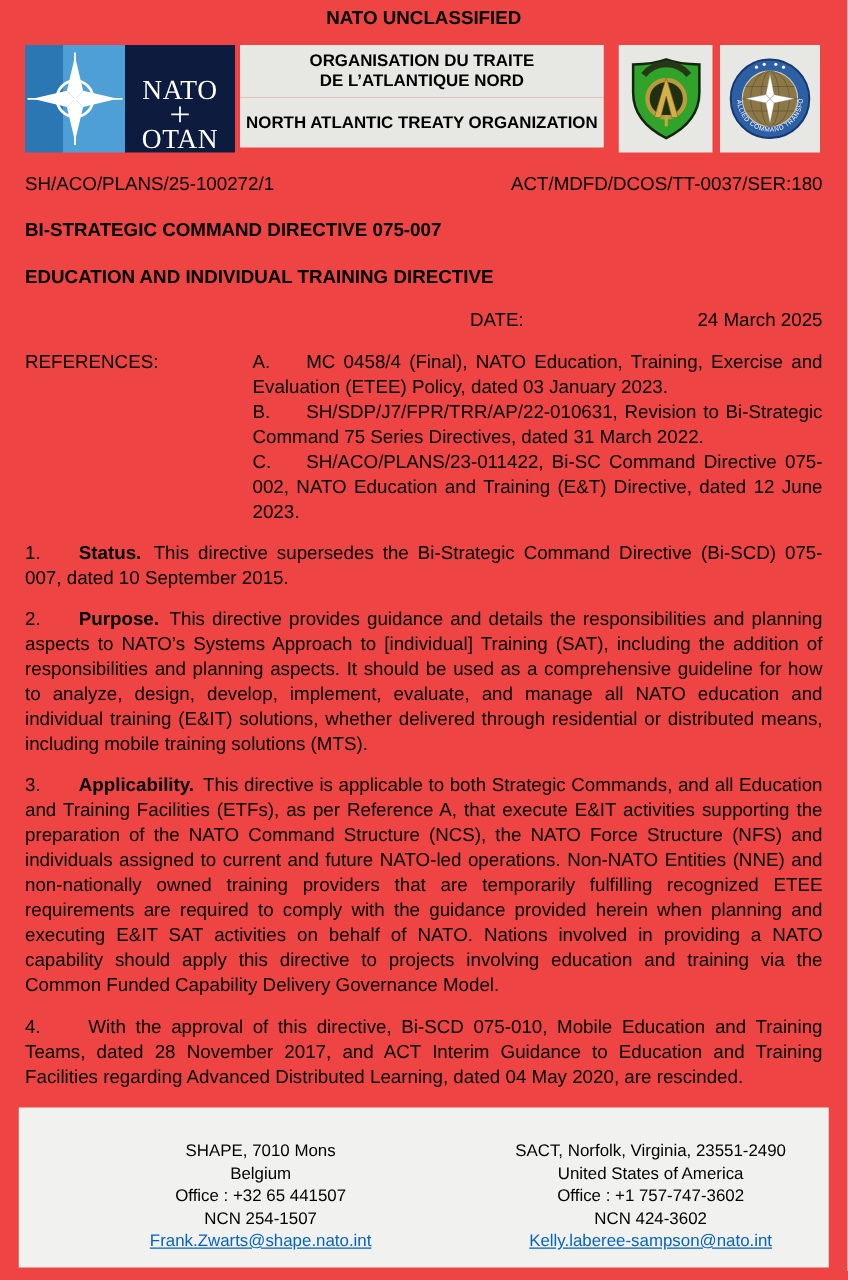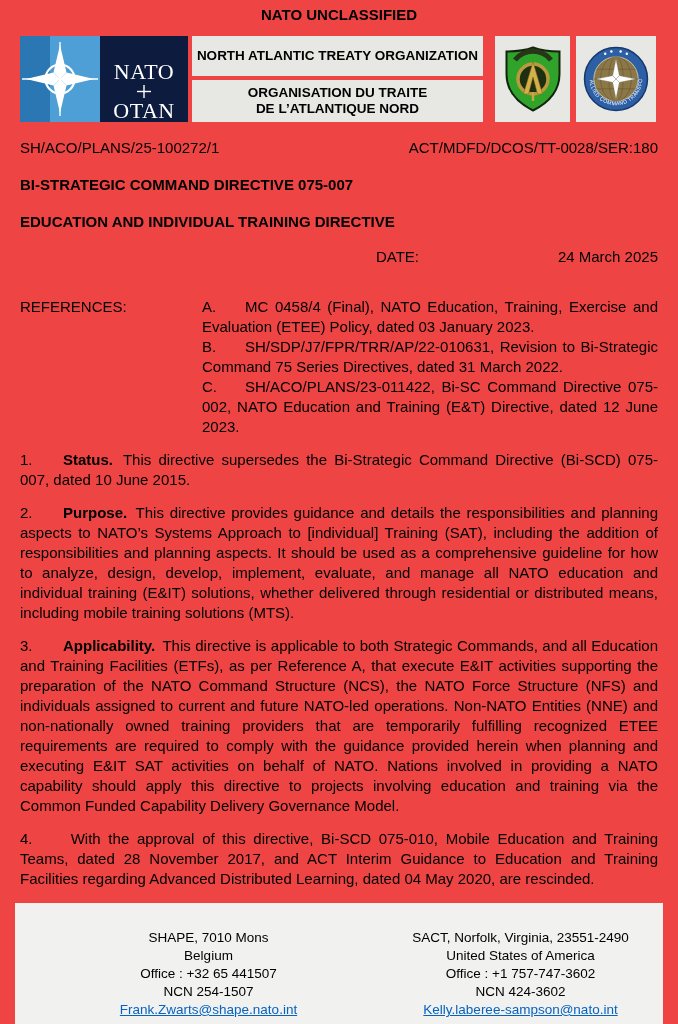--- a/index.html
+++ b/index.html
@@ -25,21 +25,21 @@
   .panel-fr { flex:1; }
   .emblem-panel { background:#e7e7e3; display:flex; align-items:center; justify-content:center; }
   .shield-panel { width:75px; margin-left:12px; }
   .seal-panel { width:80px; margin-left:6px; }
 
   
   .ref-line { margin:16px 20px 0; display:flex; justify-content:space-between; }
   .doc-title { margin:17px 20px 0; font-weight:bold; }
   .meta { margin:15px 20px 0; }
   .meta-row { display:flex;justify-content:flex-end; }
-  .refs-row { margin-top:30px; }
+  .refs-row { margin-top:13px; }
   .meta-label { flex:0 0 182px; }
   .refs { flex:1; }
   .ref-item { text-align:justify; }
   .ref-letter { display:inline-block; width:43px; }
   .para { margin:13px 20px 0; text-align:justify; }
   .para-num { display:inline-block; width:43px; }
   .para-heading { font-weight:bold; margin-right:3px; }
   .para-heading:empty { margin-right:0; }
 
   
@@ -74,25 +74,25 @@
     </div>
     <div class="navy-block">
       <div class="logo-word">NATO</div>
       <svg width="18" height="13" viewBox="0 0 18 13">
         <line x1="9" y1="0" x2="9" y2="13" stroke="#ffffff" stroke-width="1.4"></line>
         <line x1="2" y1="6.5" x2="16" y2="6.5" stroke="#ffffff" stroke-width="1.4"></line>
       </svg>
       <div class="logo-word">OTAN</div>
     </div>
     <div class="text-panels">
-      <div class="panel panel-en">NORTH ATLANTIC TREATY ORGANIZATION</div>
       <div class="panel panel-fr">
         <span>ORGANISATION DU TRAITE</span>
         <span>DE L’ATLANTIQUE NORD</span>
       </div>
+      <div class="panel panel-en">NORTH ATLANTIC TREATY ORGANIZATION</div>
     </div>
     <div class="emblem-panel shield-panel">
       <svg width="58" height="66" viewBox="0 0 58 66">
         <path d="M29 1.5 C37 4.5 48 5.5 55.5 5.5 L55.5 28 C55.5 46 44 57 29 64.5 C14 57 2.5 46 2.5 28 L2.5 5.5 C10 5.5 21 4.5 29 1.5 Z" fill="#2fa32a" stroke="#13250e" stroke-width="2"></path>
         <path d="M11 14 A 23 23 0 0 1 47 14" fill="none" stroke="#283618" stroke-width="5"></path>
         <circle cx="29" cy="33" r="15" fill="#1f3012" stroke="#b99a3c" stroke-width="3.5"></circle>
         <path d="M29 16 L38.5 48 L33.5 48 L29 31 L24.5 48 L19.5 48 Z" fill="#d3b049" stroke="#7a5f1d" stroke-width="0.5"></path>
         <rect x="27.8" y="46" width="2.4" height="9" fill="#caa83e"></rect>
       </svg>
     </div>
@@ -118,21 +118,21 @@
         </defs>
         <text font-family="Liberation Sans, sans-serif" font-size="5" fill="#ffffff" letter-spacing="0.4">
           <textPath href="#sealArc" startOffset="1">ALLIED COMMAND TRANSFORMATION</textPath>
         </text>
       </svg>
     </div>
   </div>
 
   <div class="ref-line">
     <span>SH/ACO/PLANS/25-100272/1</span>
-    <span>ACT/MDFD/DCOS/TT-0028/SER:180</span>
+    <span>ACT/MDFD/DCOS/TT-0037/SER:180</span>
   </div>
 
   <div class="doc-title">BI-STRATEGIC COMMAND DIRECTIVE 075-007</div>
   <div class="doc-title">EDUCATION AND INDIVIDUAL TRAINING DIRECTIVE</div>
 
   <div class="meta">
     <div class="meta-row">
       <div class="meta-label">DATE:</div>
       <div class="meta-value">24 March 2025</div>
     </div>
@@ -140,21 +140,21 @@
       <div class="meta-label">REFERENCES:</div>
       <div class="refs">
         <div class="ref-item"><span class="ref-letter">A.</span><span>MC 0458/4 (Final), NATO Education, Training, Exercise and Evaluation (ETEE) Policy, dated 03 January 2023.</span></div>
         <div class="ref-item"><span class="ref-letter">B.</span><span>SH/SDP/J7/FPR/TRR/AP/22-010631, Revision to Bi-Strategic Command 75 Series Directives, dated 31 March 2022.</span></div>
         <div class="ref-item"><span class="ref-letter">C.</span><span>SH/ACO/PLANS/23-011422, Bi-SC Command Directive 075-002, NATO Education and Training (E&amp;T) Directive, dated 12 June 2023.</span></div>
       </div>
     </div>
   </div>
 
   <div class="para"><span class="para-num">1.</span><strong class="para-heading">Status.</strong>
-    <span>This directive supersedes the Bi-Strategic Command Directive (Bi-SCD) 075-007, dated 10 June 2015.</span></div>
+    <span>This directive supersedes the Bi-Strategic Command Directive (Bi-SCD) 075-007, dated 10 September 2015.</span></div>
 
   <div class="para"><span class="para-num">2.</span><strong class="para-heading">Purpose.</strong>
     <span>This directive provides guidance and details the responsibilities and planning aspects to NATO’s Systems Approach to [individual] Training (SAT), including the addition of responsibilities and planning aspects.  It should be used as a comprehensive guideline for how to analyze, design, develop, implement, evaluate, and manage all NATO education and individual training (E&amp;IT) solutions, whether delivered through residential or distributed means, including mobile training solutions (MTS).</span></div>
 
   <div class="para"><span class="para-num">3.</span><strong class="para-heading">Applicability.</strong>
     <span>This directive is applicable to both Strategic Commands, and all Education and Training Facilities (ETFs), as per Reference A, that execute E&amp;IT activities supporting the preparation of the NATO Command Structure (NCS), the NATO Force Structure (NFS) and individuals assigned to current and future NATO-led operations.  Non-NATO Entities (NNE) and non-nationally owned training providers that are temporarily fulfilling recognized ETEE requirements are required to comply with the guidance provided herein when planning and executing E&amp;IT SAT activities on behalf of NATO.  Nations involved in providing a NATO capability should apply this directive to projects involving education and training via the Common Funded Capability Delivery Governance Model.</span></div>
 
   <div class="para"><span class="para-num">4.</span><strong class="para-heading"></strong>
     <span>With the approval of this directive, Bi-SCD 075-010, Mobile Education and Training Teams, dated 28 November 2017, and ACT Interim Guidance to Education and Training Facilities regarding Advanced Distributed Learning, dated 04 May 2020, are rescinded.</span></div>
 

